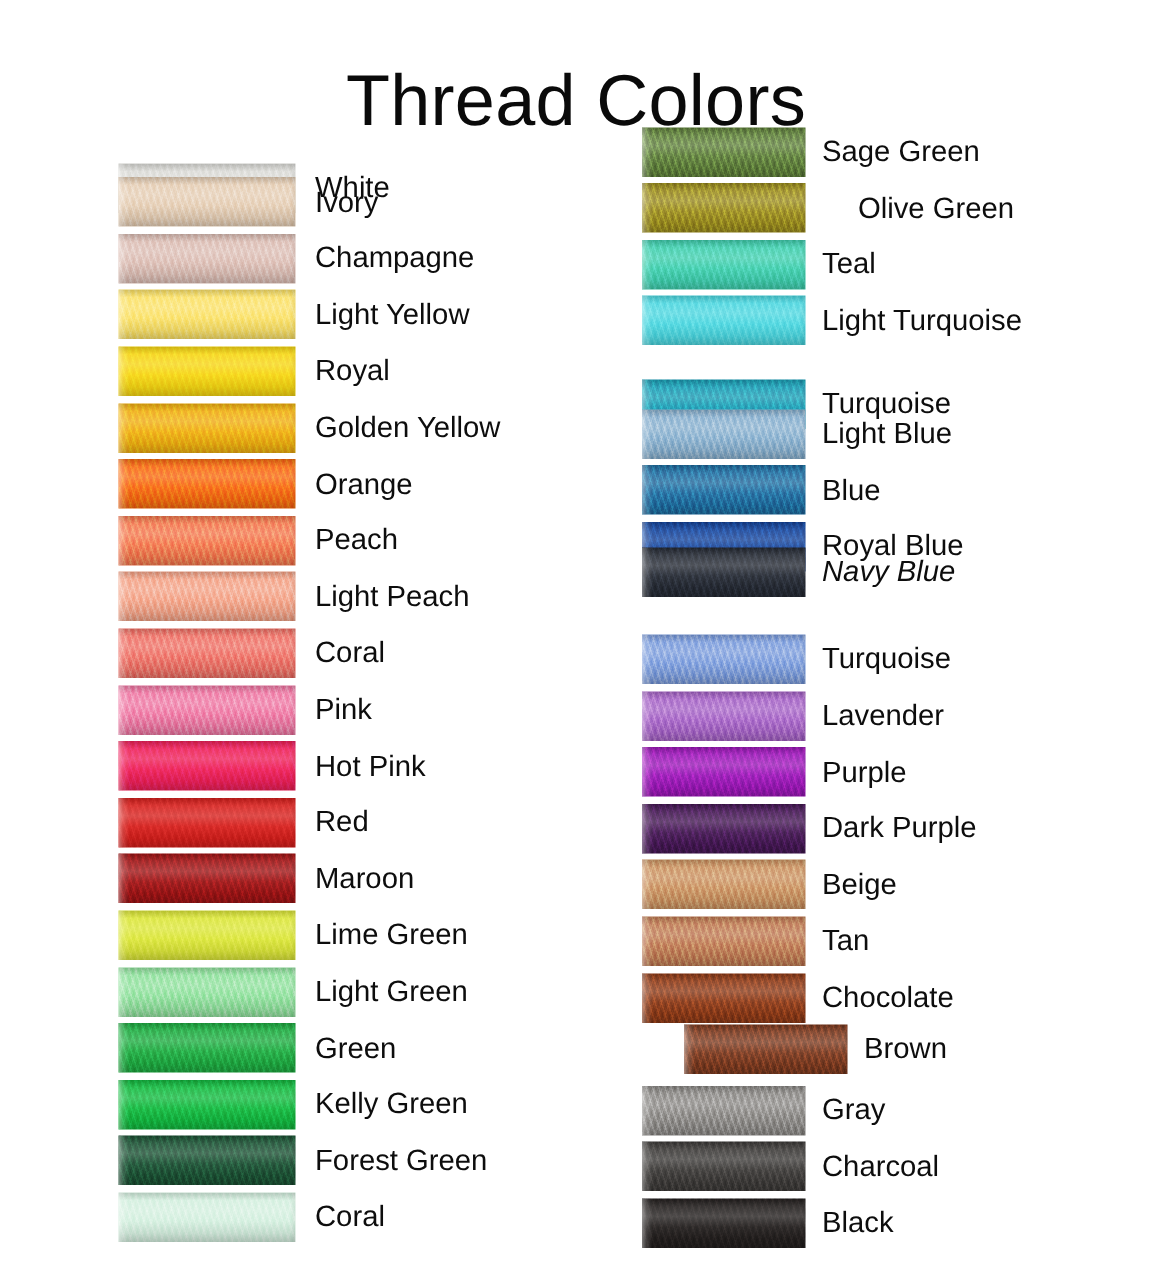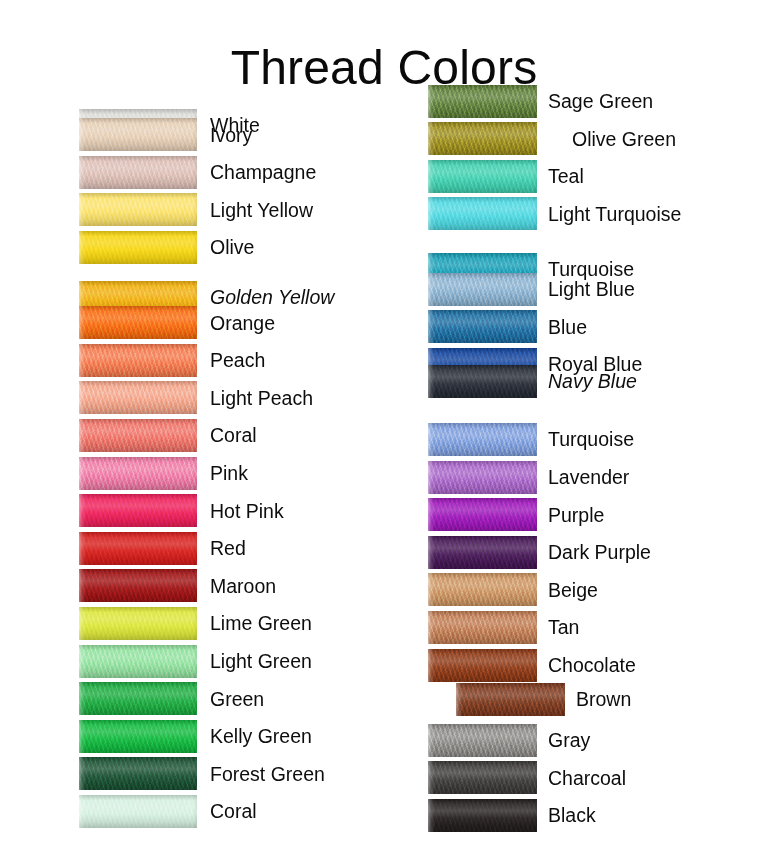--- a/index.html
+++ b/index.html
@@ -159,23 +159,23 @@
           <div class="edge"></div>
         </div>
         <span class="swatch-label">Light Yellow</span>
       </div>
       <div class="swatch-row" style="top: 230.4px;">
         <div class="swatch" title="Yellow" style="background: rgb(246, 213, 19);">
           <div class="weave"></div>
           <div class="sheen"></div>
           <div class="edge"></div>
         </div>
-        <span class="swatch-label">Olive</span>
-      </div>
-      <div class="swatch-row" style="top: 280px; font-style: italic;">
+        <span class="swatch-label">Royal</span>
+      </div>
+      <div class="swatch-row" style="top: 268px;">
         <div class="swatch" title="Golden Yellow" style="background: rgb(240, 174, 17);">
           <div class="weave"></div>
           <div class="sheen"></div>
           <div class="edge"></div>
         </div>
         <span class="swatch-label">Golden Yellow</span>
       </div>
       <div class="swatch-row" style="top: 305.6px;">
         <div class="swatch" title="Orange" style="background: rgb(248, 106, 17);">
           <div class="weave"></div>

